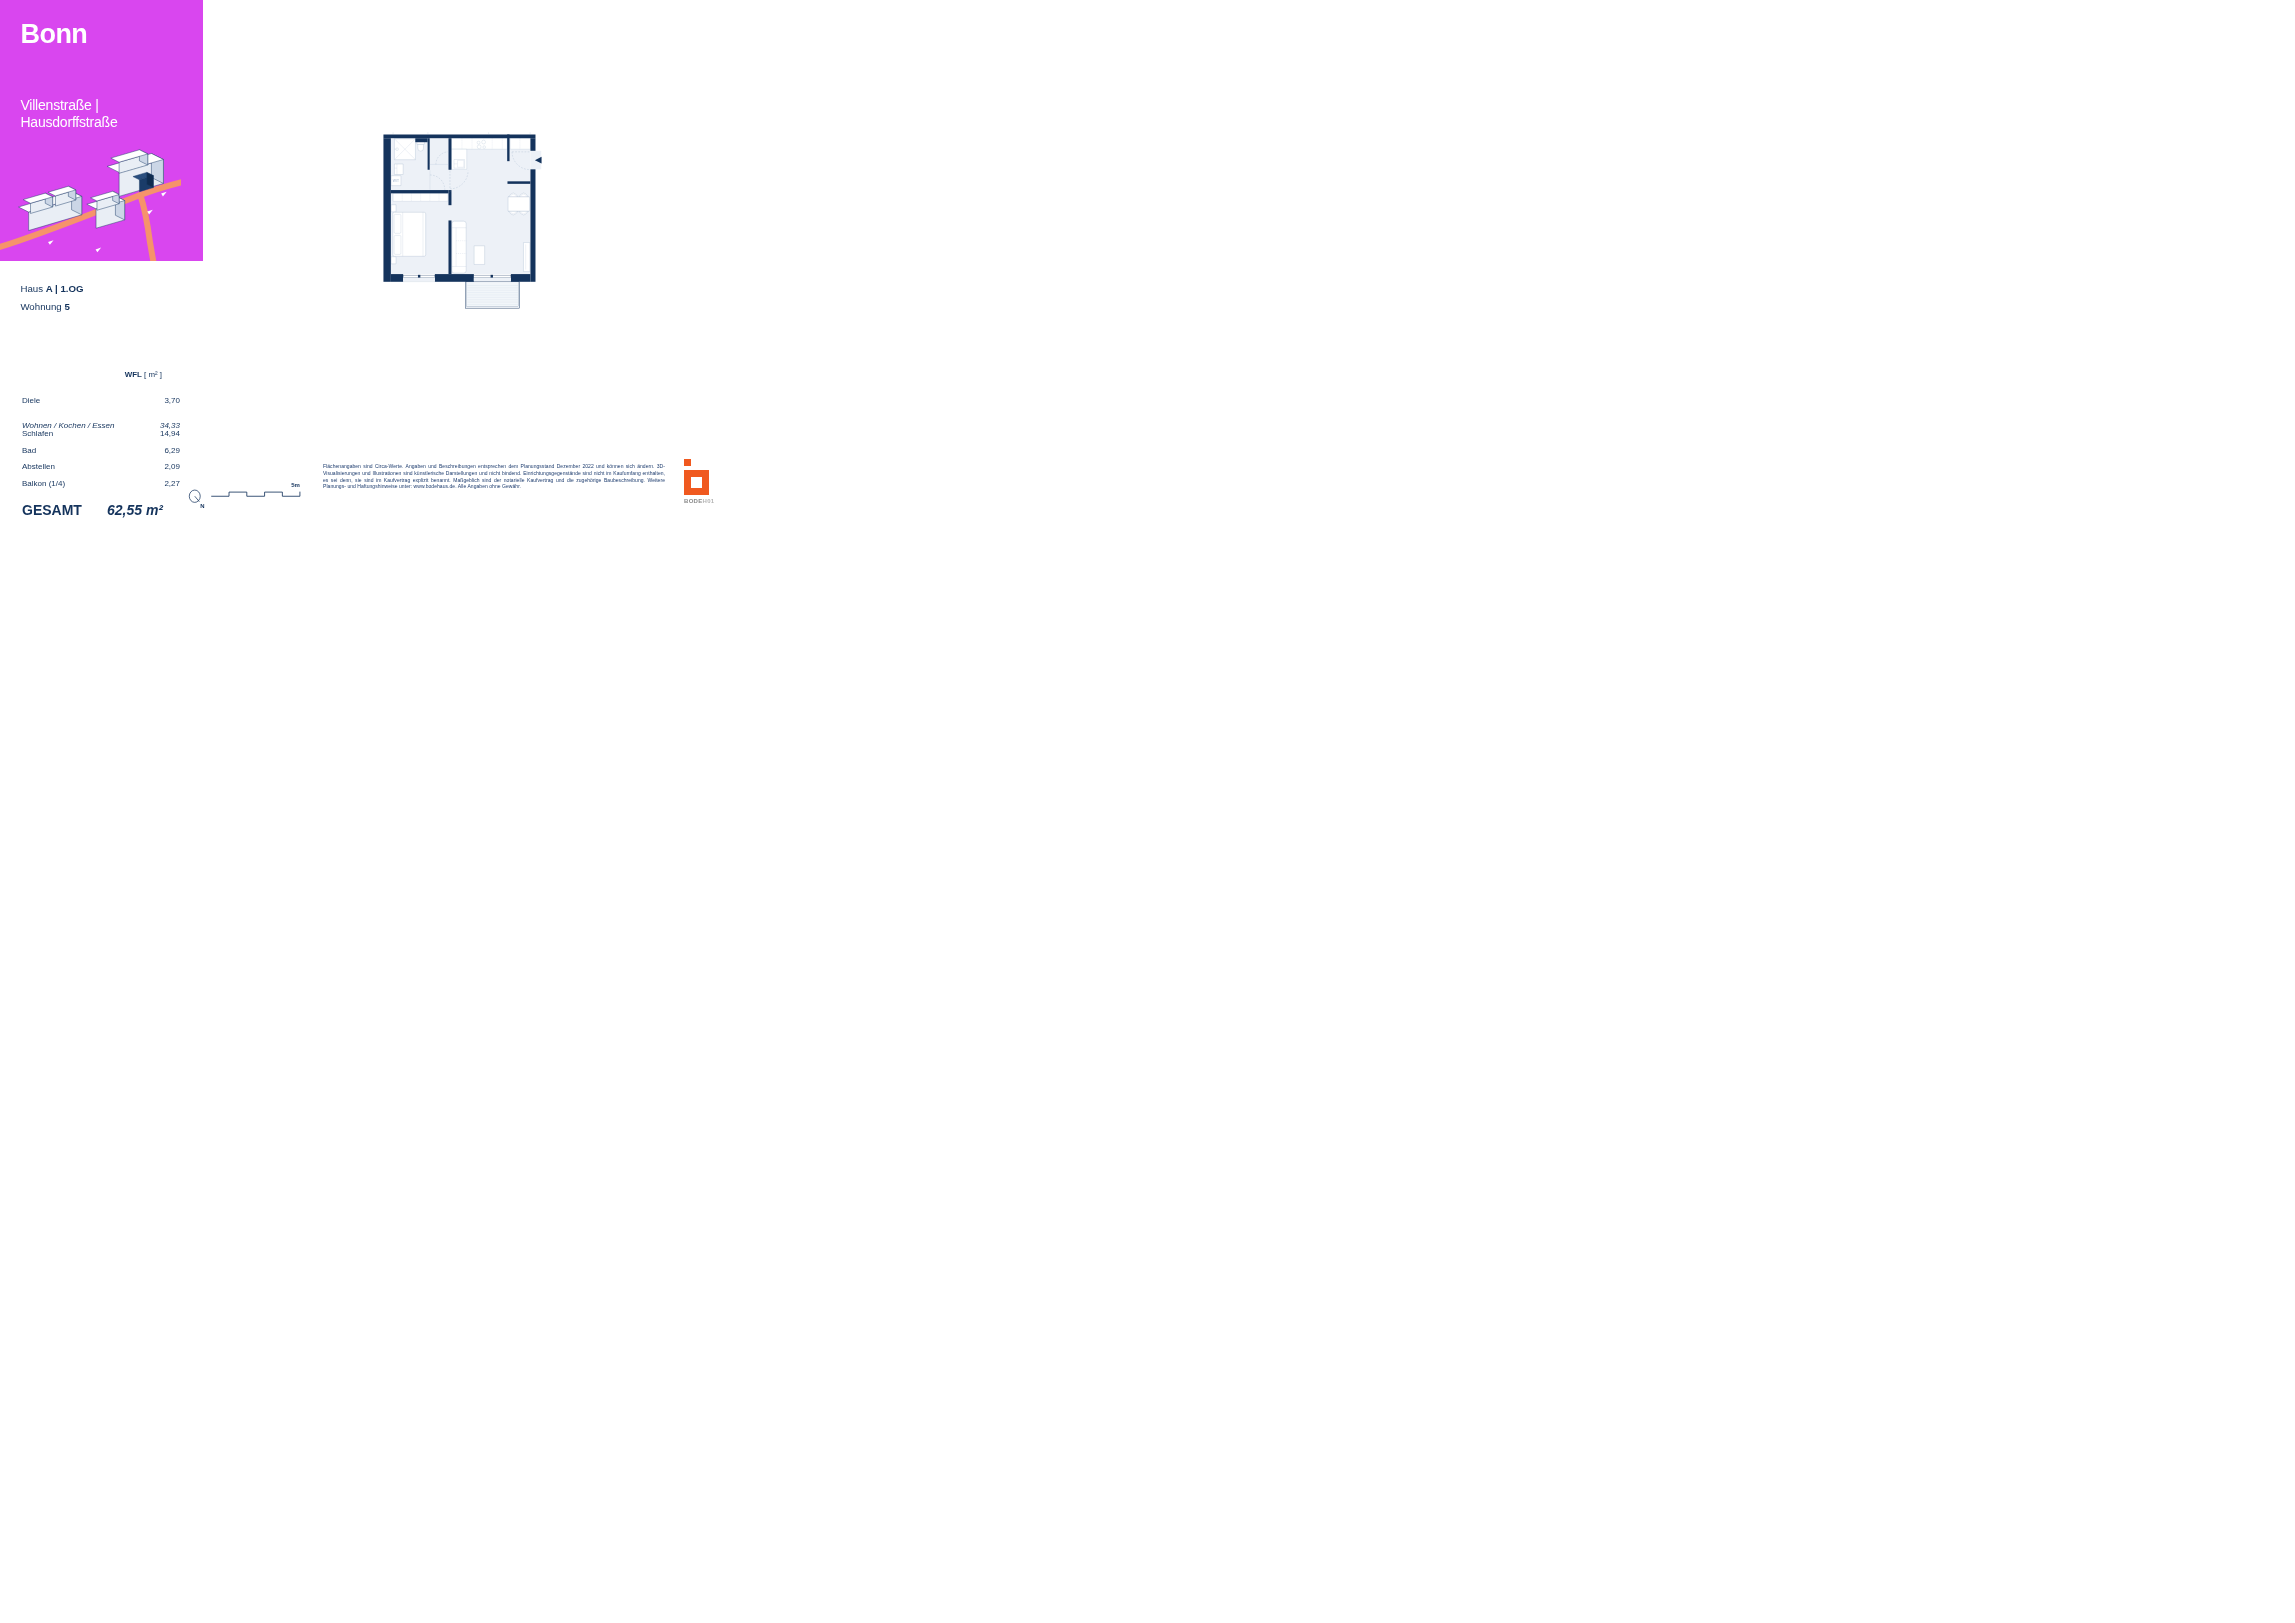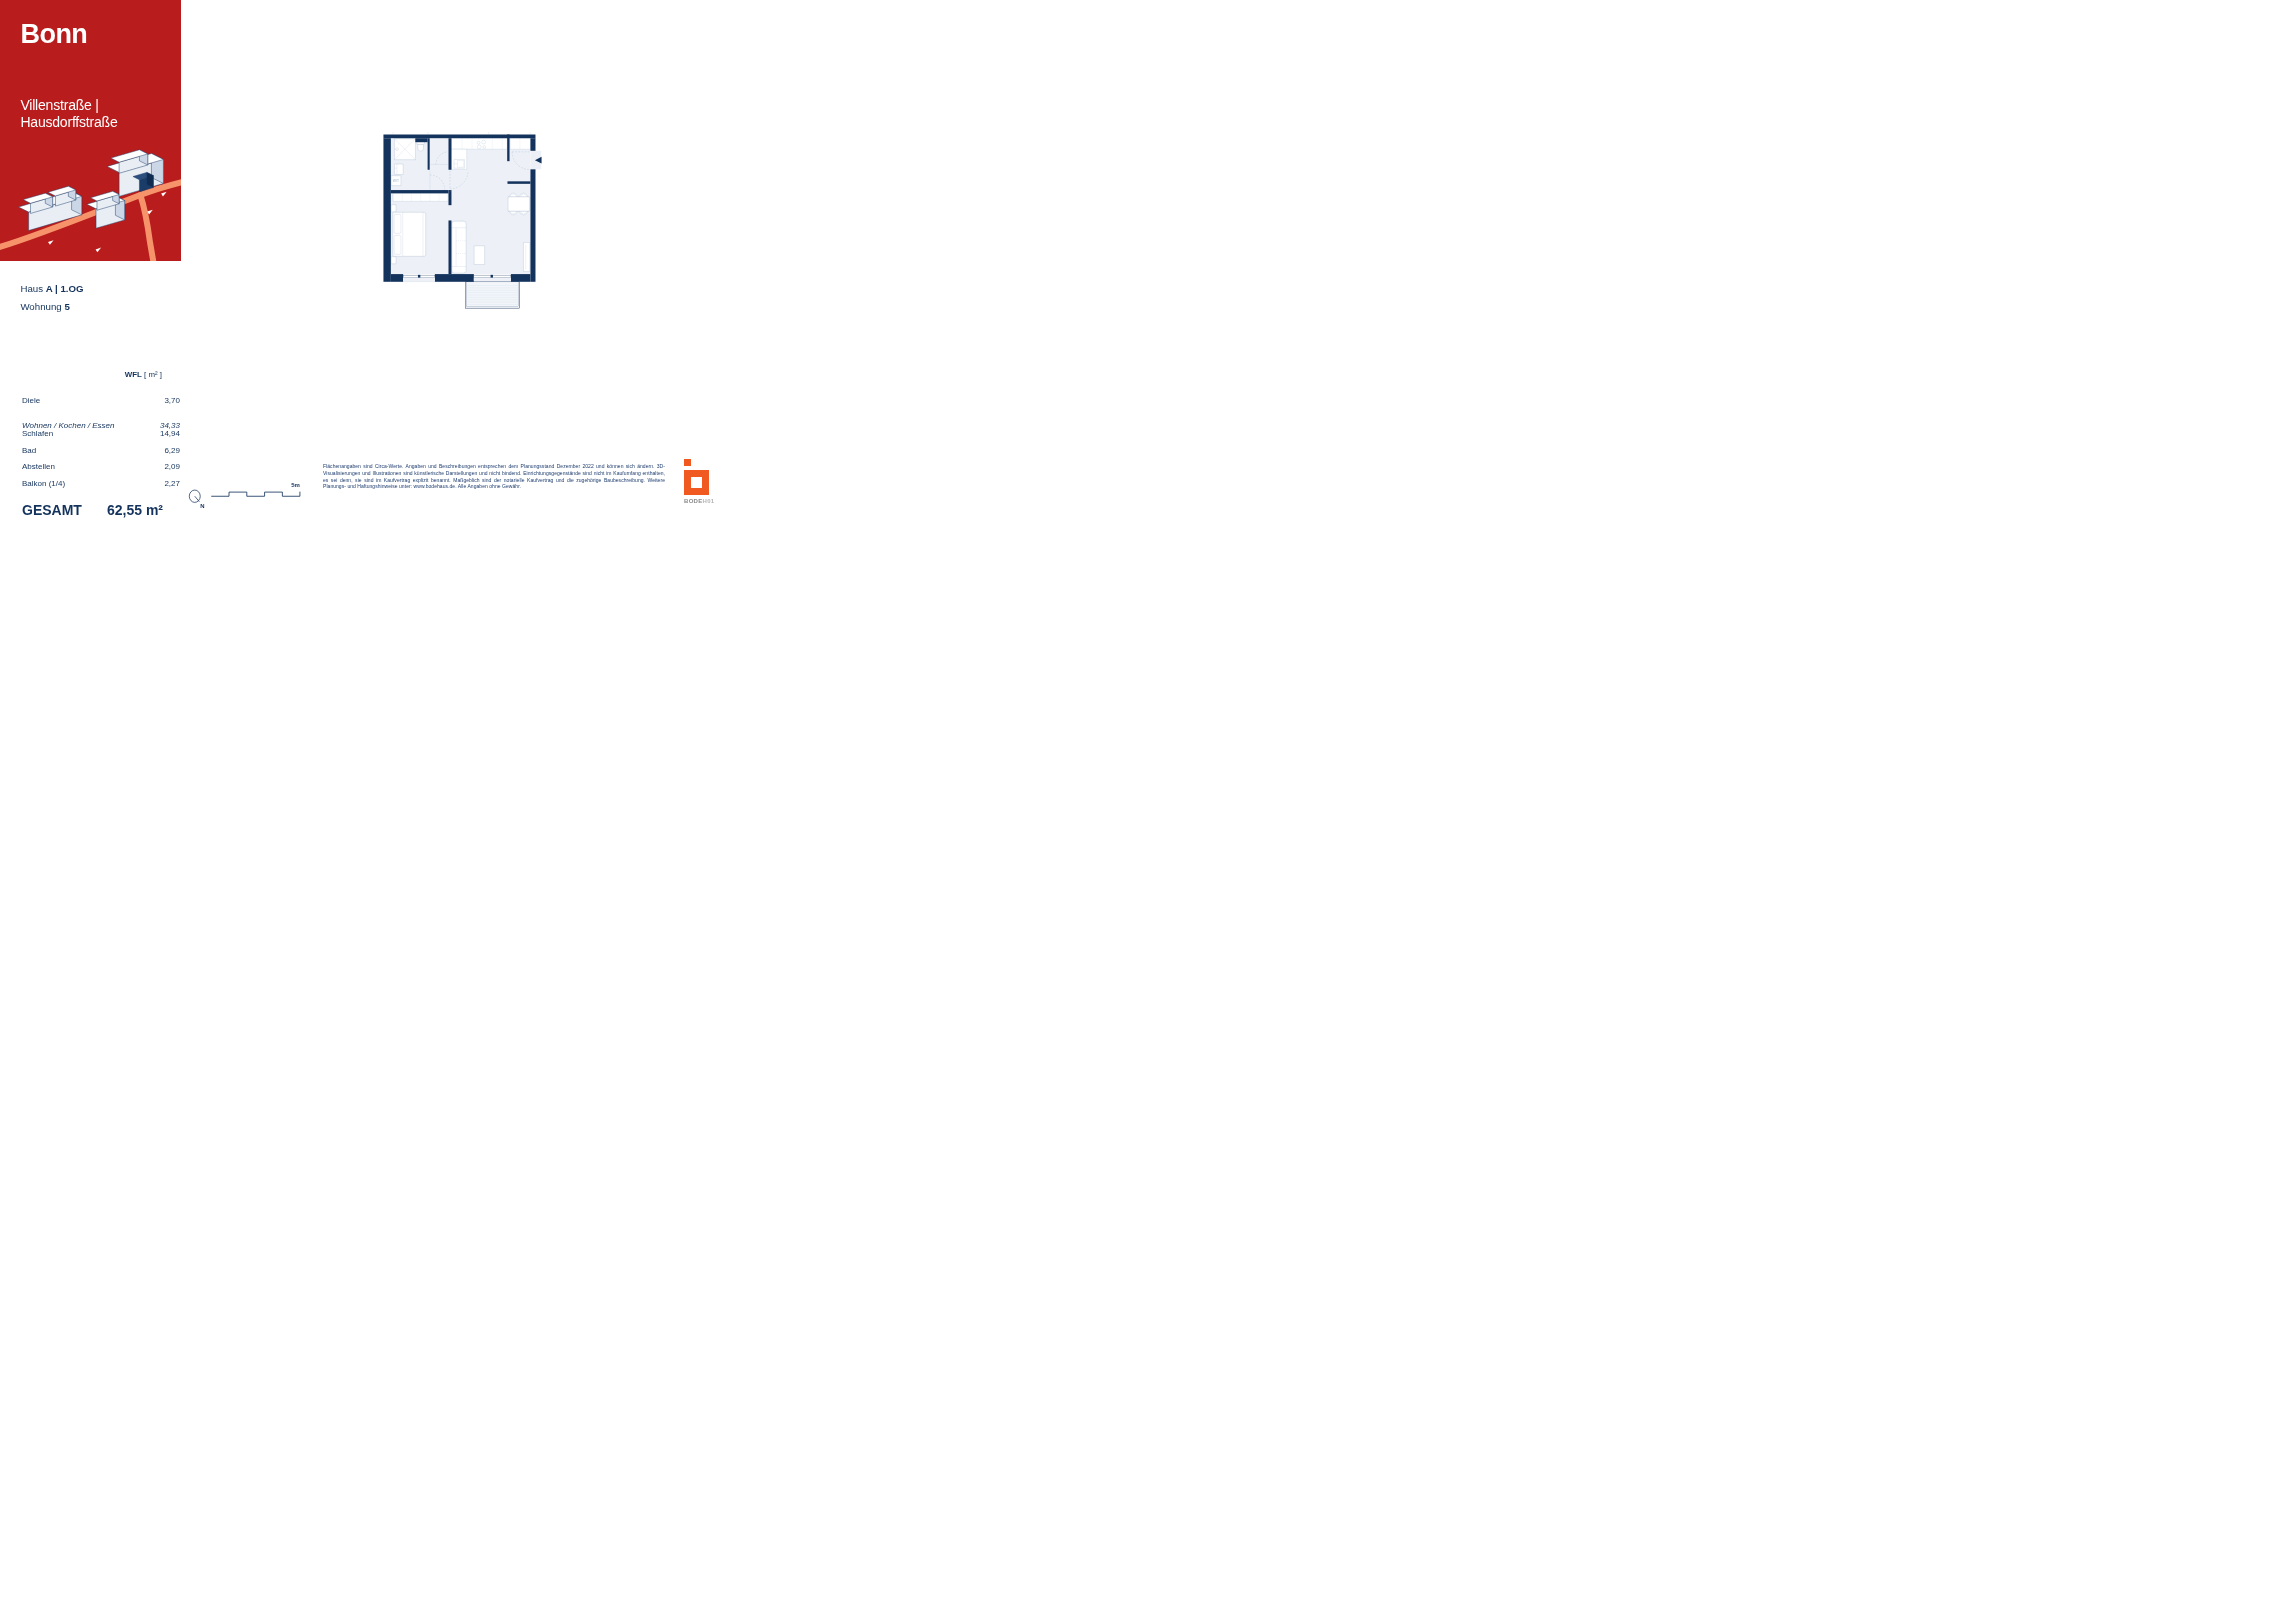--- a/index.html
+++ b/index.html
@@ -3,37 +3,37 @@
 <meta charset="utf-8">
 <style>
   html,body{margin:0;padding:0;}
   body{
     width:734px;height:519px;position:relative;background:#ffffff;
     font-family:"Liberation Sans", sans-serif;overflow:hidden;
     -webkit-font-smoothing:antialiased;
   }
   .abs{position:absolute;}
   
-  .brand-box{left:0;top:0;width:181px;height:261px;background:#b91c1c;}
+  .brand-box{left:0;top:0;width:203px;height:261px;background:#d946ef;}
   .brand-city{left:20.4px;top:18.5px;color:#fff;font-size:27px;font-weight:600;letter-spacing:-0.5px;}
   .brand-street{left:20.4px;top:55px;color:#fff;font-size:14px;font-weight:400;line-height:1.18;letter-spacing:-0.2px;margin-top:42px;}
   .illu{left:0;top:117px;width:181px;height:144px;}
   
   .unit-info{left:20.4px;top:280px;color:#14335C;font-size:9.7px;line-height:1.9;}
   .unit-info b{font-weight:700;}
   
   .tbl-head{left:22px;top:370px;width:140px;text-align:right;color:#14335C;font-size:7.9px;}
   .tbl-head .wfl{font-weight:700;}
   .row{left:22px;width:130px;height:10.2px;color:#14335C;font-size:8px;padding-left:28px;}
   .row .lbl{position:absolute;left:0;top:0;}
   .row .val{position:absolute;right:0;top:0;text-align:right;}
   .r0{top:396px;} .r1{top:421px;font-style:italic;} .r2{top:429px;text-decoration:underline;} .r3{top:446px;} .r4{top:462px;} .r5{top:479px;}
   .row-total{left:22px;top:502px;width:141px;height:11px;color:#14335C;font-size:14px;font-weight:700;}
   .row-total .lbl{position:absolute;left:0;top:0;}
-  .row-total .val{position:absolute;right:0;top:0;}
+  .row-total .val{position:absolute;right:0;top:0;font-style:italic;}
   
   .plan{left:379px;top:131px;width:163px;height:178px;}
   .compass{left:187px;top:487px;width:21px;height:23px;}
   .scalebar{left:208px;top:481px;width:97px;height:18.5px;}
   .disclaimer{
     left:323px;top:463px;width:342px;color:#1D3C6E;font-size:5px;line-height:6.8px;
     text-align:justify;letter-spacing:0.05px;
   }
   .logo{left:684px;top:459px;width:32px;height:46px;}
   .logo .sq-small{position:absolute;left:0;top:0;width:7px;height:7px;background:#F0591F;}

